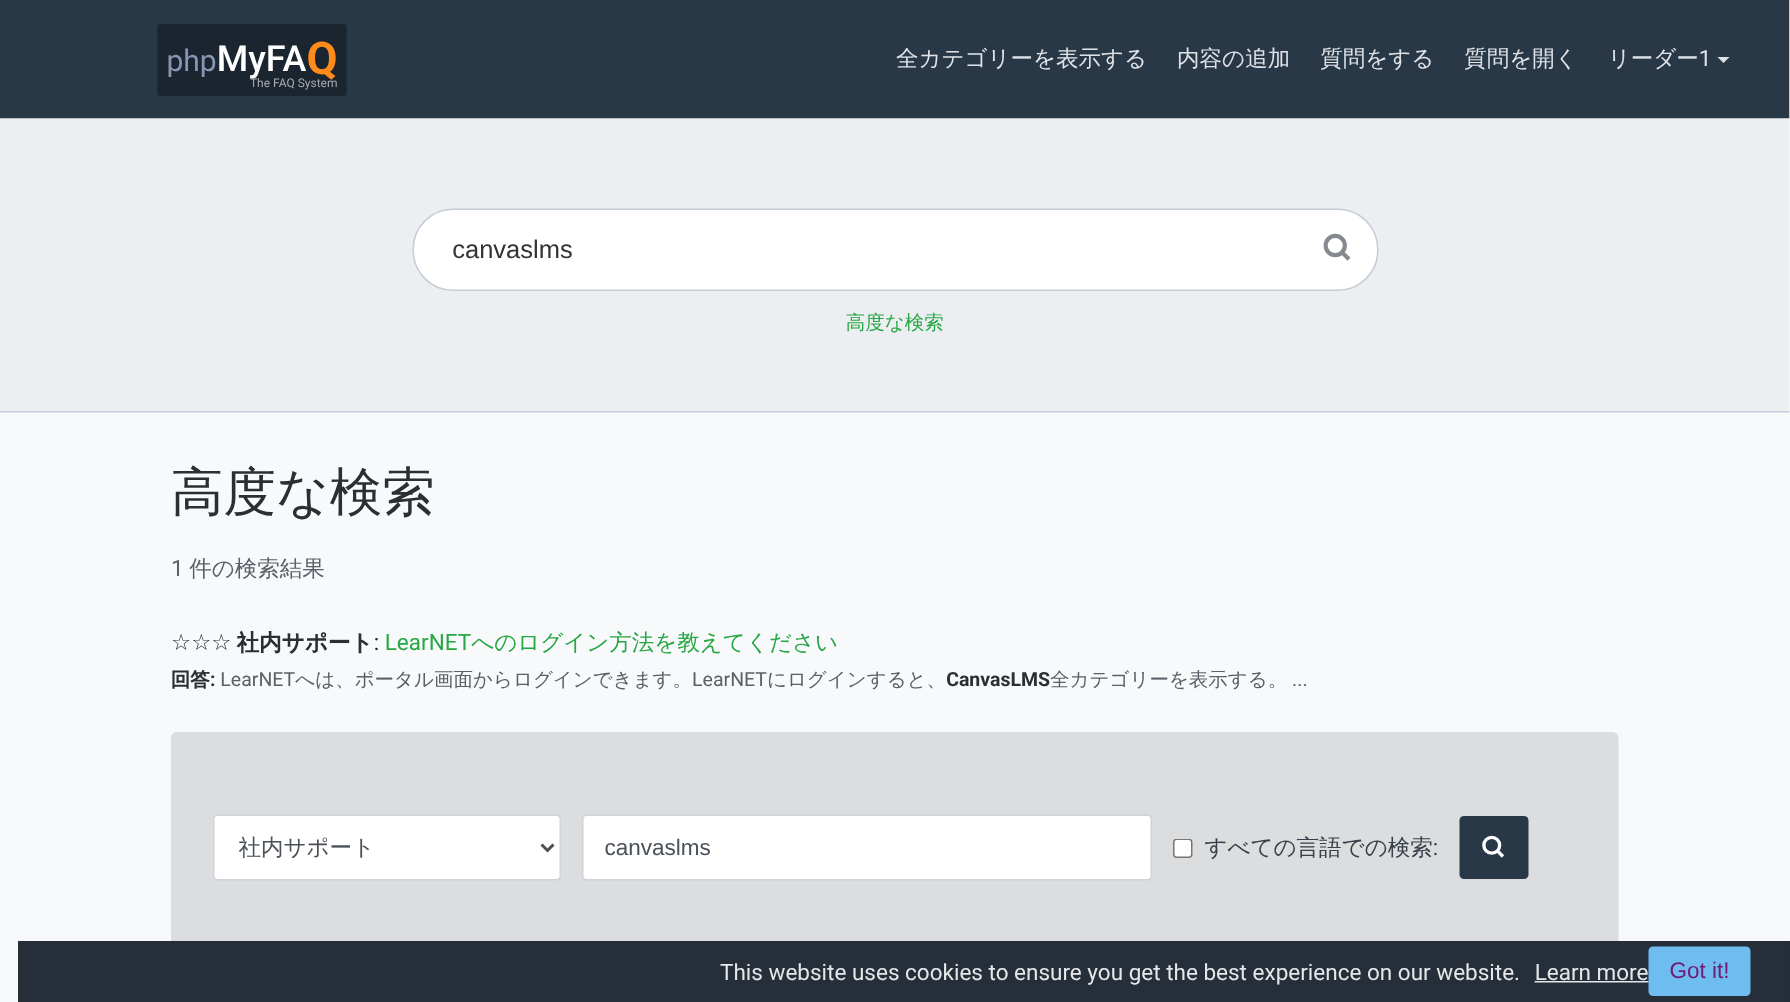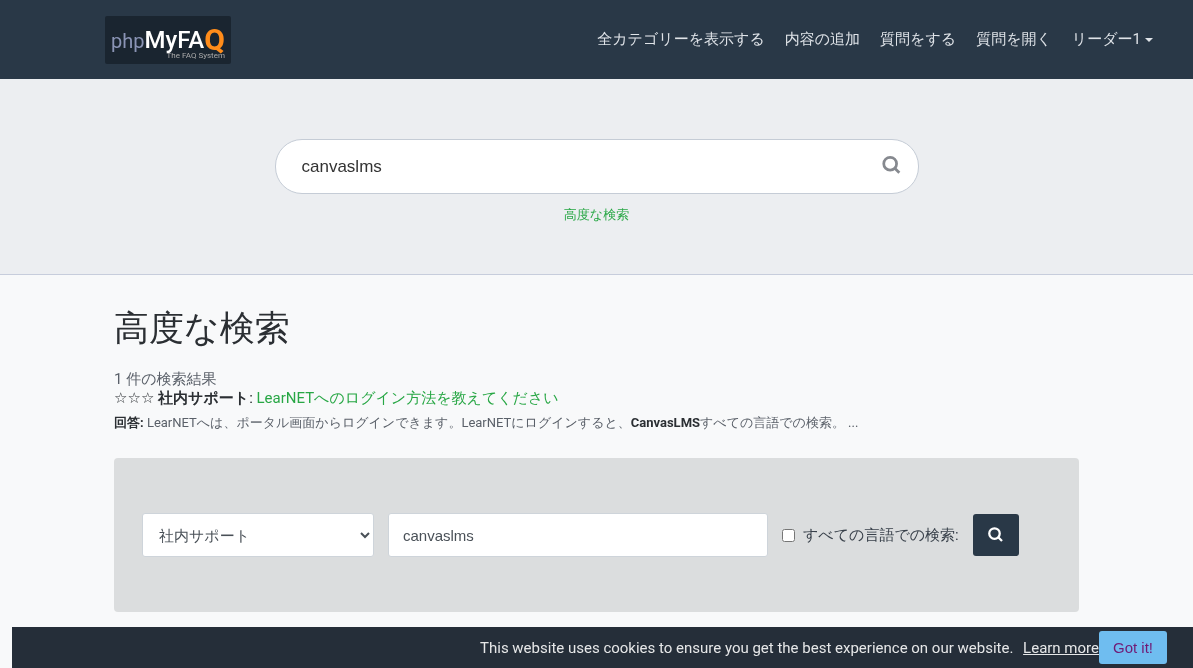--- a/index.html
+++ b/index.html
@@ -22,21 +22,21 @@
   .hero { background: #eceef1; border-bottom: 1px solid #c7cddc; padding: 60px 0 50px; }
   .search-box { max-width: 644px; margin: 0 auto; position: relative; }
   .search-input { width: 100%; height: 55px; border-radius: 27px; border: 1px solid #c5ccd6; background: #fff; padding: 0 60px 0 26px; font-size: 17px; color: #333; outline: none; }
   .search-btn { position: absolute; right: 16px; top: 50%; transform: translateY(-50%); background: none; border: none; cursor: pointer; color: #86898f; }
   .advanced-link { text-align: center; margin-top: 10px; }
   .advanced-link a { color: #28a745; font-size: 13px; text-decoration: none; cursor: pointer; }
   
   
   .container { max-width: 985px; margin: 30px auto 0; padding: 0 10px; }
   h1 { font-size: 35px; font-weight: 500; color: #2b2f33; margin-bottom: 18px; }
-  .result-count { color: #5a6069; font-size: 15px; }
+  .result-count { color: #5a6069; font-size: 15px; margin-bottom: 30px; }
   .result-line { font-size: 15px; margin-bottom: 6px; }
   .stars { color: #2b2f33; }
   .result-cat { font-weight: 700; color: #2b2f33; }
   .result-link { color: #28a745; text-decoration: none; cursor: pointer; }
   .answer-line { font-size: 13px; color: #5a6069; margin-top: 4px; }
   .answer-line .label { font-weight: 700; color: #2b2f33; }
   .answer-line .bold { font-weight: 700; color: #2b2f33; }
   
   
   .panel { background: #dbddde; border-radius: 4px; padding: 55px 28px; margin-top: 26px; display: flex; gap: 14px; align-items: center; flex-wrap: wrap; }
@@ -96,21 +96,21 @@
 <div class="container">
   <h1>高度な検索</h1>
   <div class="result-count">1 件の検索結果</div>
 
   <div class="result-line">
     <span class="stars">☆☆☆</span>
     <span class="result-cat">社内サポート</span><span>: </span>
     <a class="result-link">LearNETへのログイン方法を教えてください</a>
   </div>
   <div class="answer-line">
-    <span class="label">回答:</span><span> LearNETへは、ポータル画面からログインできます。LearNETにログインすると、</span><span class="bold">CanvasLMS</span><span>すべての言語での検索。 ...</span>
+    <span class="label">回答:</span><span> LearNETへは、ポータル画面からログインできます。LearNETにログインすると、</span><span class="bold">CanvasLMS</span><span>全カテゴリーを表示する。 ...</span>
   </div>
 
   <div class="panel">
     <select class="select">
       <option>社内サポート</option>
     </select>
     <input class="panel-input" value="canvaslms" style="">
     <label class="check-wrap">
       <input type="checkbox" style="">
       <span>すべての言語での検索:</span>

